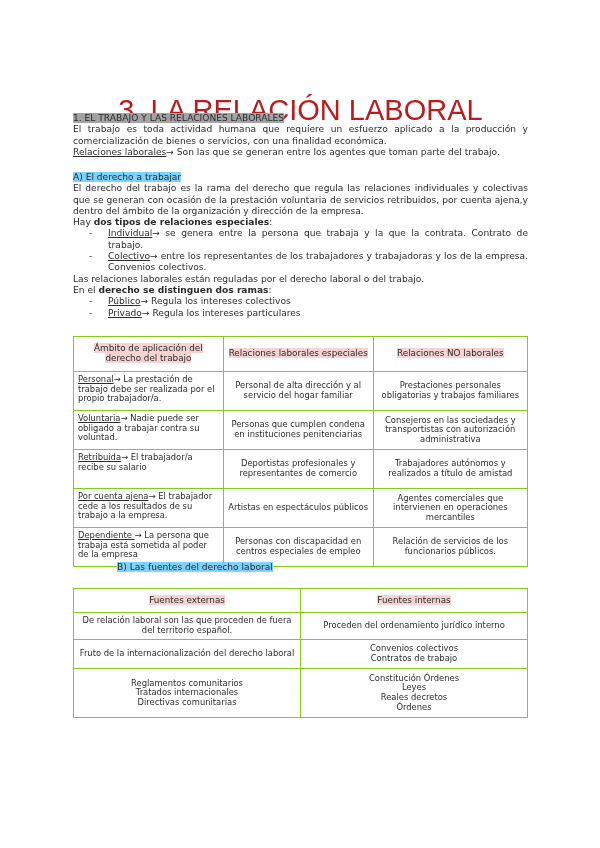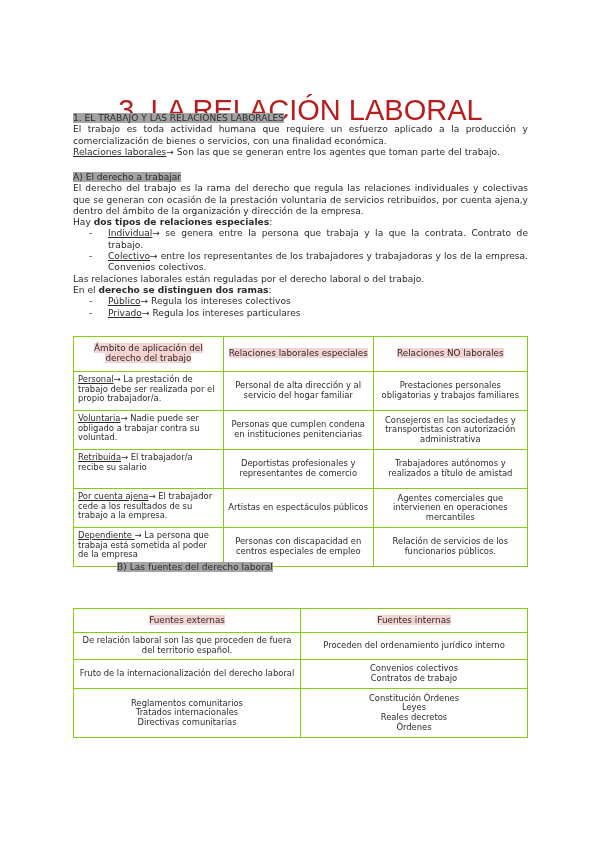--- a/index.html
+++ b/index.html
@@ -3,21 +3,21 @@
 <meta charset="utf-8">
 <style>
   html, body { margin: 0; padding: 0; background: #ffffff; }
   body { width: 600px; height: 848px; position: relative; overflow: hidden;
          font-family: "DejaVu Sans", sans-serif; color: #2b2b2b; }
   .page { position: absolute; left: 73px; top: 0; width: 455px; }
   .title { position: absolute; left: 0; width: 455px; top: 94px; text-align: center;
            font-family: "Liberation Sans", sans-serif; font-size: 29px; color: #b91c1c; letter-spacing: 0px; }
   .p { font-size: 9.1px; line-height: 11.3px; text-align: justify; margin: 0; }
   .hl-green { background: #a3a3a3; }
-  .hl-yellow { background: #a3a3a3; }
+  .hl-yellow { background: #7dd3fc; }
   .hl-pink { background: #f6d3d3; }
   .u { text-decoration: underline; }
   .b { font-weight: bold; }
   .abs { position: absolute; left: 0; width: 455px; }
   .bullet { display: flex; margin-left: 16px; }
   .bullet .dash { width: 19px; flex: none; }
   .bullet .txt { flex: 1; text-align: justify; }
   table { border-collapse: collapse; width: 455px; }
   td, th { border: 1px solid #84cc16; font-size: 8.4px; line-height: 9.6px; font-weight: normal; padding: 3px 4px; }
   .t1 th { height: 28px; text-align: center; font-size: 8.8px; }
@@ -98,21 +98,21 @@
         <td>Relación de servicios de los funcionarios públicos.</td>
       </tr>
     </tbody>
       </table>
   </div>
 
   <div class="abs" style="top:562px;margin-left:44px;">
     <p class="p"><span class="hl-yellow">B) Las fuentes del derecho laboral</span></p>
   </div>
 
-  <div class="abs" style="top:608px;">
+  <div class="abs" style="top:588px;">
     <table class="t2">
       <tbody>
           <tr>
         <th style="width:50%"><span class="hl-pink">Fuentes externas</span></th>
         <th><span class="hl-pink">Fuentes internas</span></th>
       </tr>
       <tr>
         <td style="height:20px">
               <span class="line">De relación laboral son las que proceden de fuera del territorio español.</span>
             </td>

